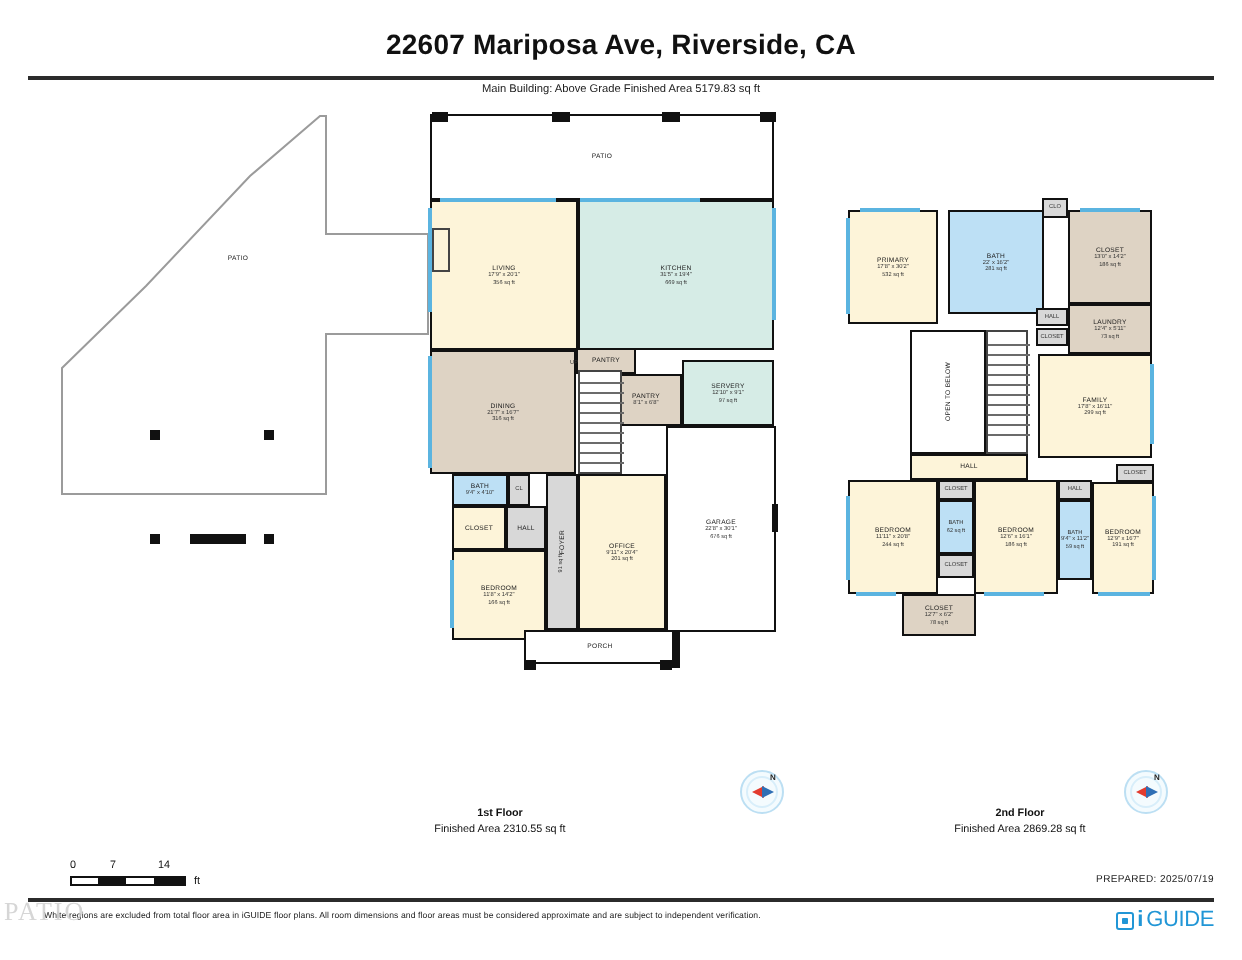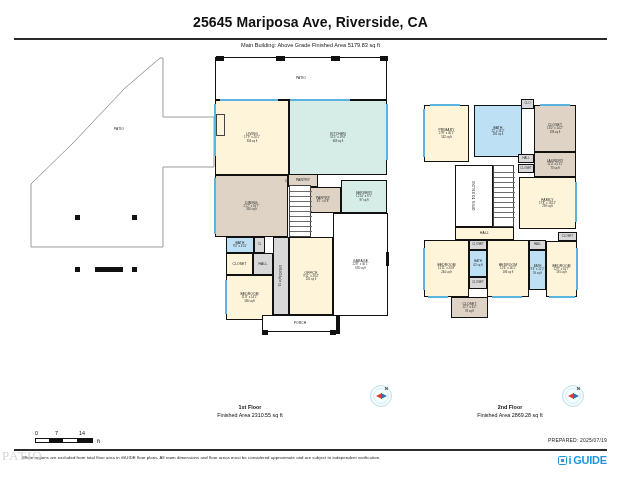--- a/index.html
+++ b/index.html
@@ -62,30 +62,30 @@
 
   .prepared{position:absolute;right:14px;top:437px;font-size:5px;color:#222;letter-spacing:.2px;}
   .rule-bot{position:absolute;left:14px;top:449px;width:593px;height:1.6px;background:#2b2b2b;}
   .disclaim{position:absolute;left:22px;top:455px;font-size:4.3px;color:#222;letter-spacing:.05px;}
 
   .logo{position:absolute;right:14px;top:455px;display:flex;align-items:center;gap:1.5px;}
   .logo .mark{width:9px;height:9px;border:1.4px solid #2196d6;border-radius:1.5px;
                box-sizing:border-box;display:flex;align-items:center;justify-content:center;}
   .logo .mark i{display:block;width:3.2px;height:3.2px;background:#2196d6;border-radius:.4px;}
   .logo .wordi{font-size:11px;font-weight:bold;color:#2196d6;line-height:1;}
-  .logo .wordg{font-size:11px;font-weight:bold;color:#2196d6;line-height:1;letter-spacing:-.2px;}
+  .logo .wordg{font-size:11px;font-weight:normal;color:#2196d6;line-height:1;letter-spacing:-.2px;}
 
   .watermark{position:absolute;left:2px;top:448px;font-size:13px;color:#cfcfcf;
              font-family:"Liberation Serif", serif;letter-spacing:1px;opacity:.85;}
 </style>
 </head>
 <body>
 
 <div class="header">
-  <div class="title">25645 Mariposa Ave, Riverside, CA</div>
+  <div class="title">22607 Mariposa Ave, Riverside, CA</div>
   <div class="rule-top"></div>
   <div class="subtitle">Main Building: Above Grade Finished Area 5179.83 sq ft</div>
 </div>
 
 <div class="canvas">
 
   <div style="position:absolute;left:30px;top:3px;width:185px;height:197px;">
     <svg width="185" height="197" viewBox="0 0 185 197" style="display:block;">
       <polygon points="1,129 43,88 95,33 130,3 133,3 133,62 184,62 184,112 133,112 133,192 1,192" fill="#ffffff" stroke="#9b9b9b" stroke-width="1"></polygon>
     </svg>

